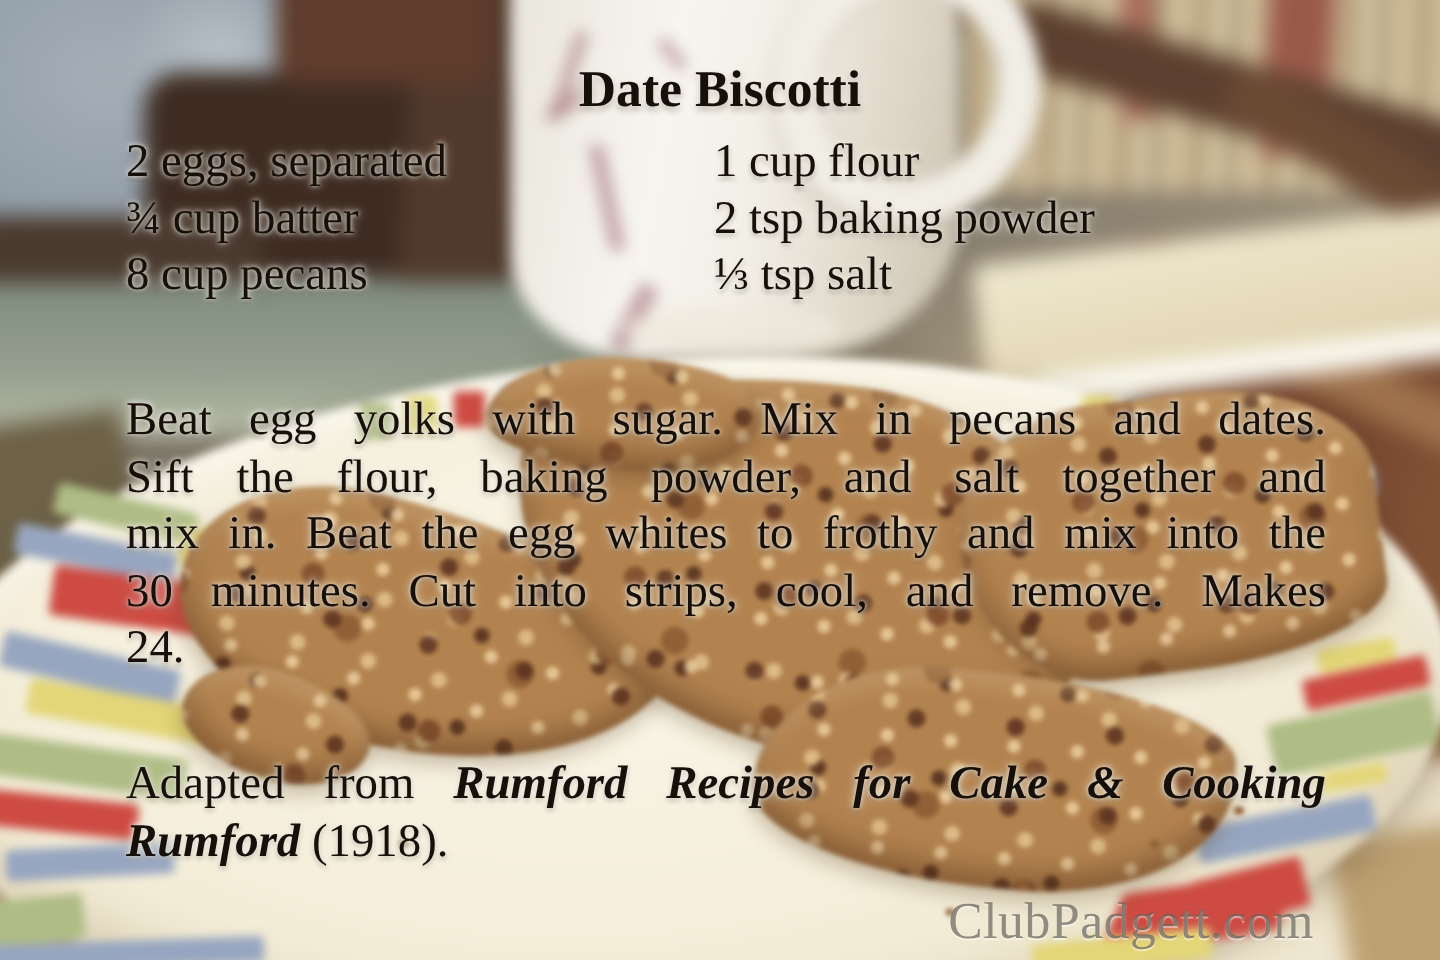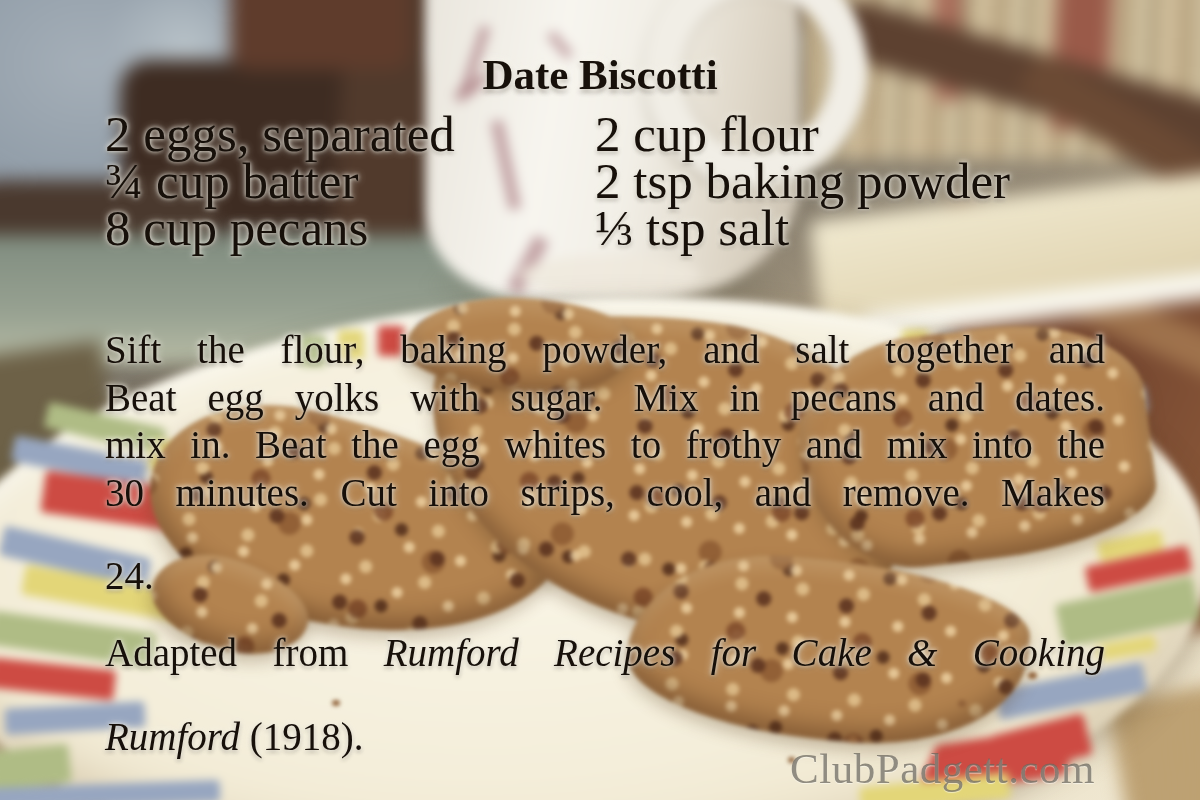--- a/index.html
+++ b/index.html
@@ -44,28 +44,28 @@
   
   .content{position:absolute;inset:0;color:#17100a;}
   .txt{
     text-shadow:0 0 4px rgba(252,250,240,.95),0 0 9px rgba(252,250,240,.65),0 2px 4px rgba(30,20,10,.4);
   }
   .title{
     position:absolute;top:50px;left:0;right:0;text-align:center;
     font-size:43px;font-weight:700;margin:0;
     text-shadow:0 0 5px rgba(252,250,240,.95),0 0 12px rgba(252,250,240,.7),0 3px 5px rgba(30,20,10,.45);
   }
-  .ing{position:absolute;top:111px;margin:0;padding:0;list-style:none;font-size:51px;line-height:47px;}
+  .ing{position:absolute;top:111px;margin:0;padding:0;list-style:none;font-size:39px;line-height:47px;}
   .ing-left{left:105px;}
   .ing-right{left:595px;}
   .instructions{position:absolute;left:105px;top:326px;width:1000px;font-size:39px;line-height:47.5px;}
   .attribution{position:absolute;left:105px;top:629px;width:1000px;font-size:39px;line-height:47.5px;}
   .jline{text-align:justify;text-align-last:justify;-moz-text-align-last:justify;}
-  .lline{text-align:left;margin-top:36px;}
-  .ital{font-style:italic;}
+  .lline{text-align:left;}
+  .ital{font-style:italic;font-weight:bold;}
   .watermark{
     position:absolute;right:105px;top:744px;font-size:43px;letter-spacing:.5px;
     color:rgba(104,100,90,.72);
     text-shadow:0 1px 1px rgba(255,255,250,.55);
   }
 </style>
 </head>
 <body>
 
 <div class="card">
@@ -163,28 +163,28 @@
 
     <h1 class="title">Date Biscotti</h1>
 
     <ul class="ing ing-left txt">
       <li>2 eggs, separated</li>
       <li>¾ cup batter</li>
       <li>8 cup pecans</li>
     </ul>
 
     <ul class="ing ing-right txt">
-      <li>2 cup flour</li>
+      <li>1 cup flour</li>
       <li>2 tsp baking powder</li>
       <li>⅓ tsp salt</li>
     </ul>
 
     <div class="instructions txt">
+      <div class="jline">Beat egg yolks with sugar. Mix in pecans and dates.</div>
       <div class="jline">Sift the flour, baking powder, and salt together and</div>
-      <div class="jline">Beat egg yolks with sugar. Mix in pecans and dates.</div>
       <div class="jline">mix in. Beat the egg whites to frothy and mix into the</div>
       <div class="jline">30 minutes. Cut into strips, cool, and remove. Makes</div>
       <div class="lline">24.</div>
     </div>
 
     <div class="attribution txt">
       <div class="jline"><span>Adapted from </span><span class="ital">Rumford Recipes for Cake &amp; Cooking</span></div>
       <div class="lline"><span class="ital">Rumford</span><span> (1918).</span></div>
     </div>
 

